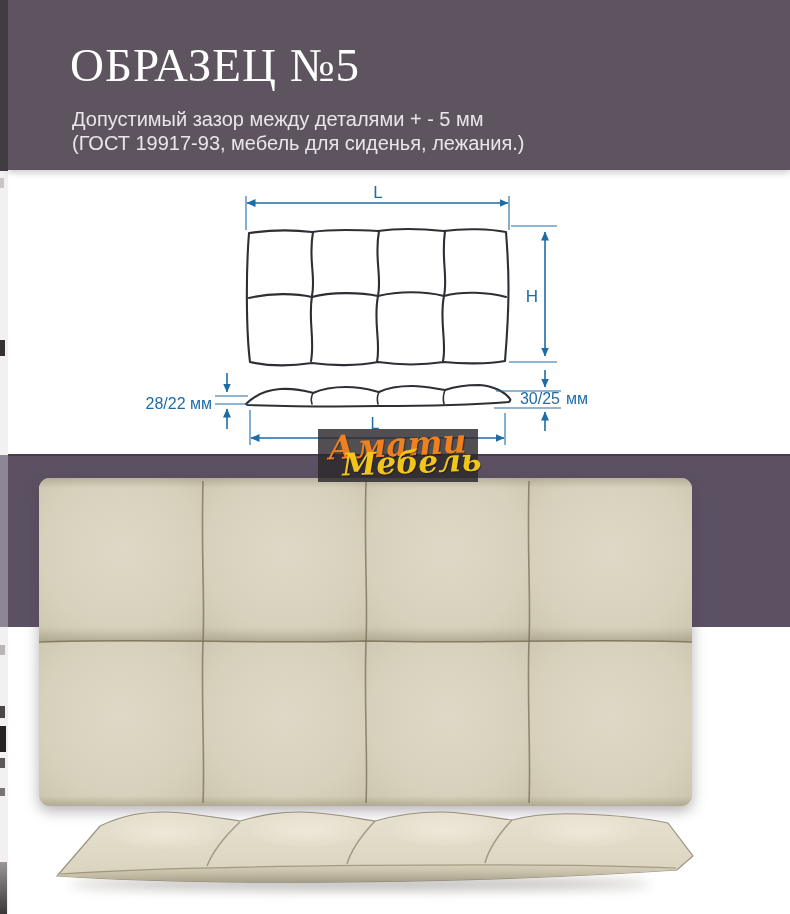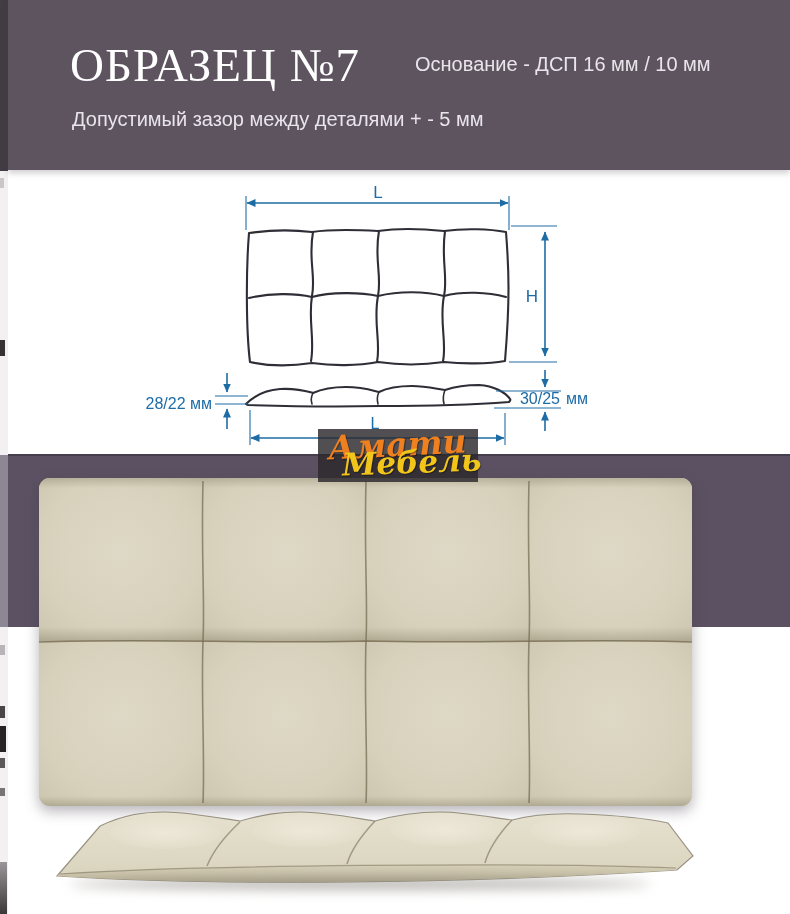--- a/index.html
+++ b/index.html
@@ -54,26 +54,26 @@
     <i style="top:455px;width:8px;height:172px;background:#8d8694;"></i>
     <i style="top:645px;width:5px;height:10px;background:#b9b4b8;"></i>
     <i style="top:706px;width:5px;height:12px;background:#4a4546;"></i>
     <i style="top:726px;width:6px;height:26px;background:#262223;"></i>
     <i style="top:758px;width:5px;height:10px;background:#5c5758;"></i>
     <i style="top:788px;width:5px;height:8px;background:#787374;"></i>
     <i style="top:862px;width:7px;height:52px;background:linear-gradient(#9a9598,#3c3839);"></i>
   </div>
 
   <div class="header">
-    <h1 class="title" style="margin:0;font-weight:normal;">ОБРАЗЕЦ №7</h1>
+    <h1 class="title" style="margin:0;font-weight:normal;">ОБРАЗЕЦ №5</h1>
     <div class="spec">
-      <div>Основание - ДСП 16 мм / 10 мм</div>
     </div>
     <div class="tolerance">
       <div>Допустимый зазор между деталями + - 5 мм</div>
+      <div>(ГОСТ 19917-93, мебель для сиденья, лежания.)</div>
     </div>
   </div>
 
   <svg class="diagram" viewBox="8 170 782 285" xmlns="http://www.w3.org/2000/svg">
     <defs>
       <marker id="arr" markerUnits="userSpaceOnUse" markerWidth="10" markerHeight="9" refX="8.5" refY="4" orient="auto-start-reverse">
         <path d="M0,0 L9,4 L0,8 Z" fill="#1e6ca6"></path>
       </marker>
     </defs>
 

